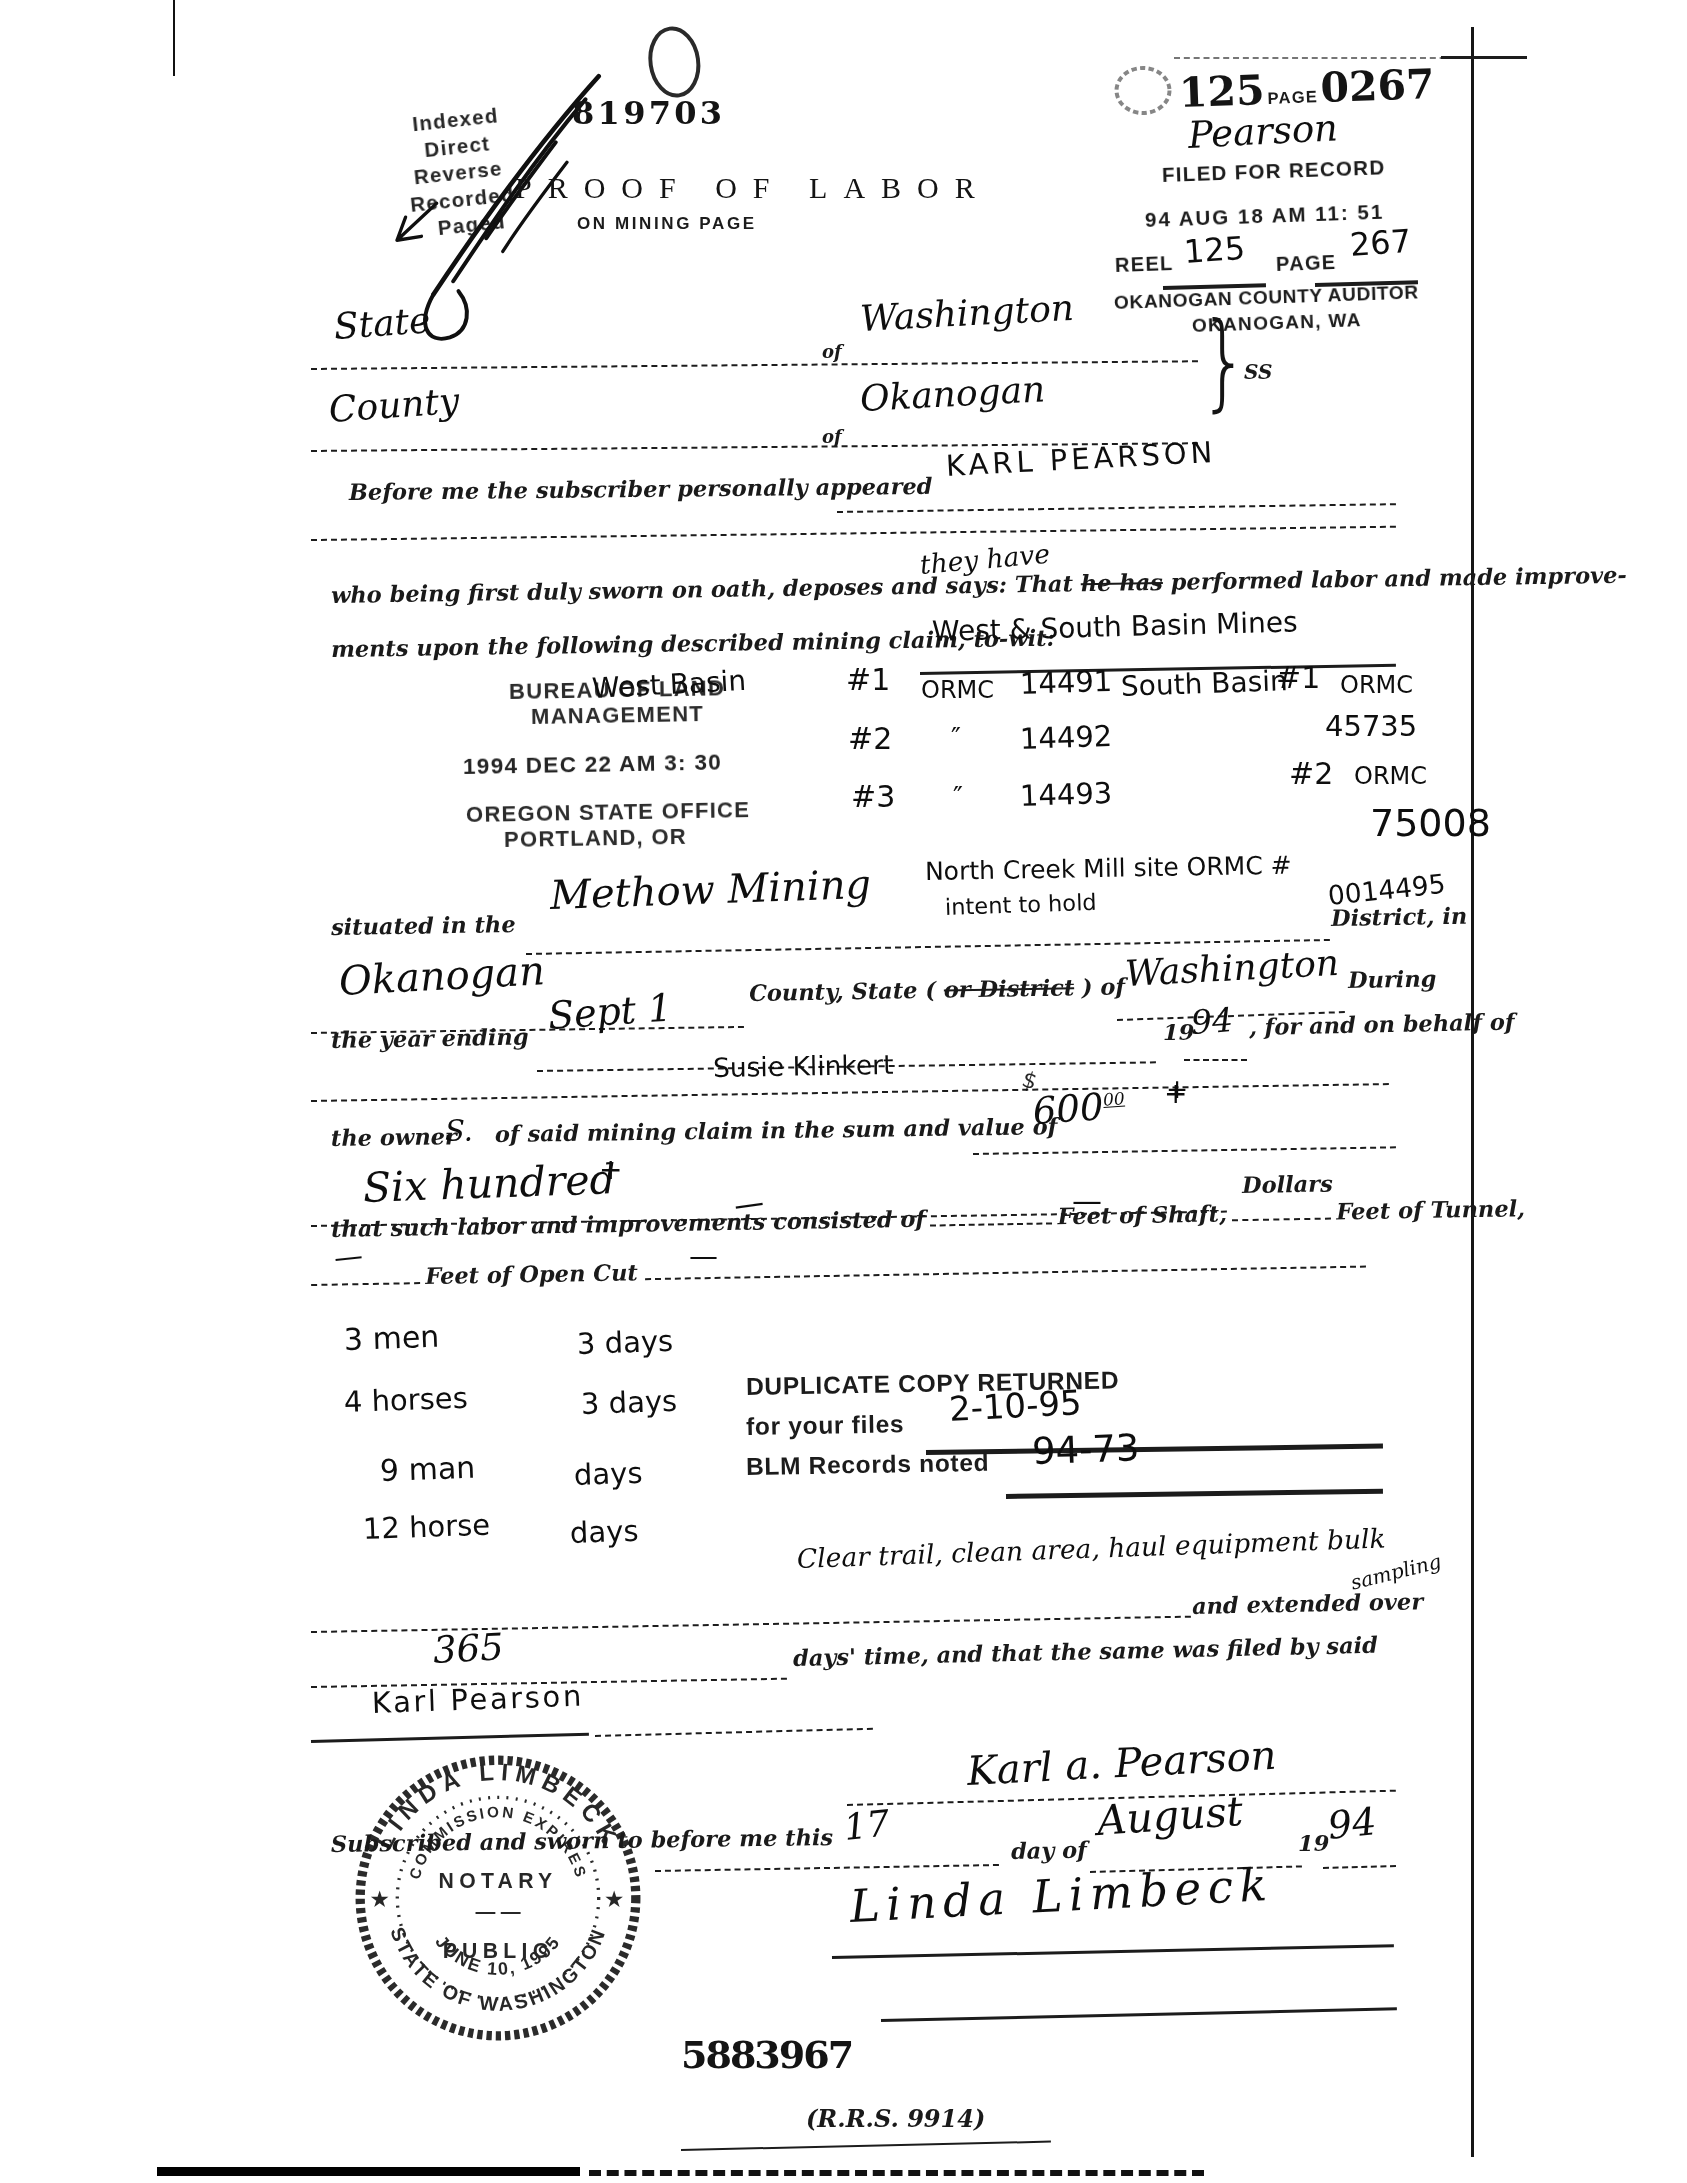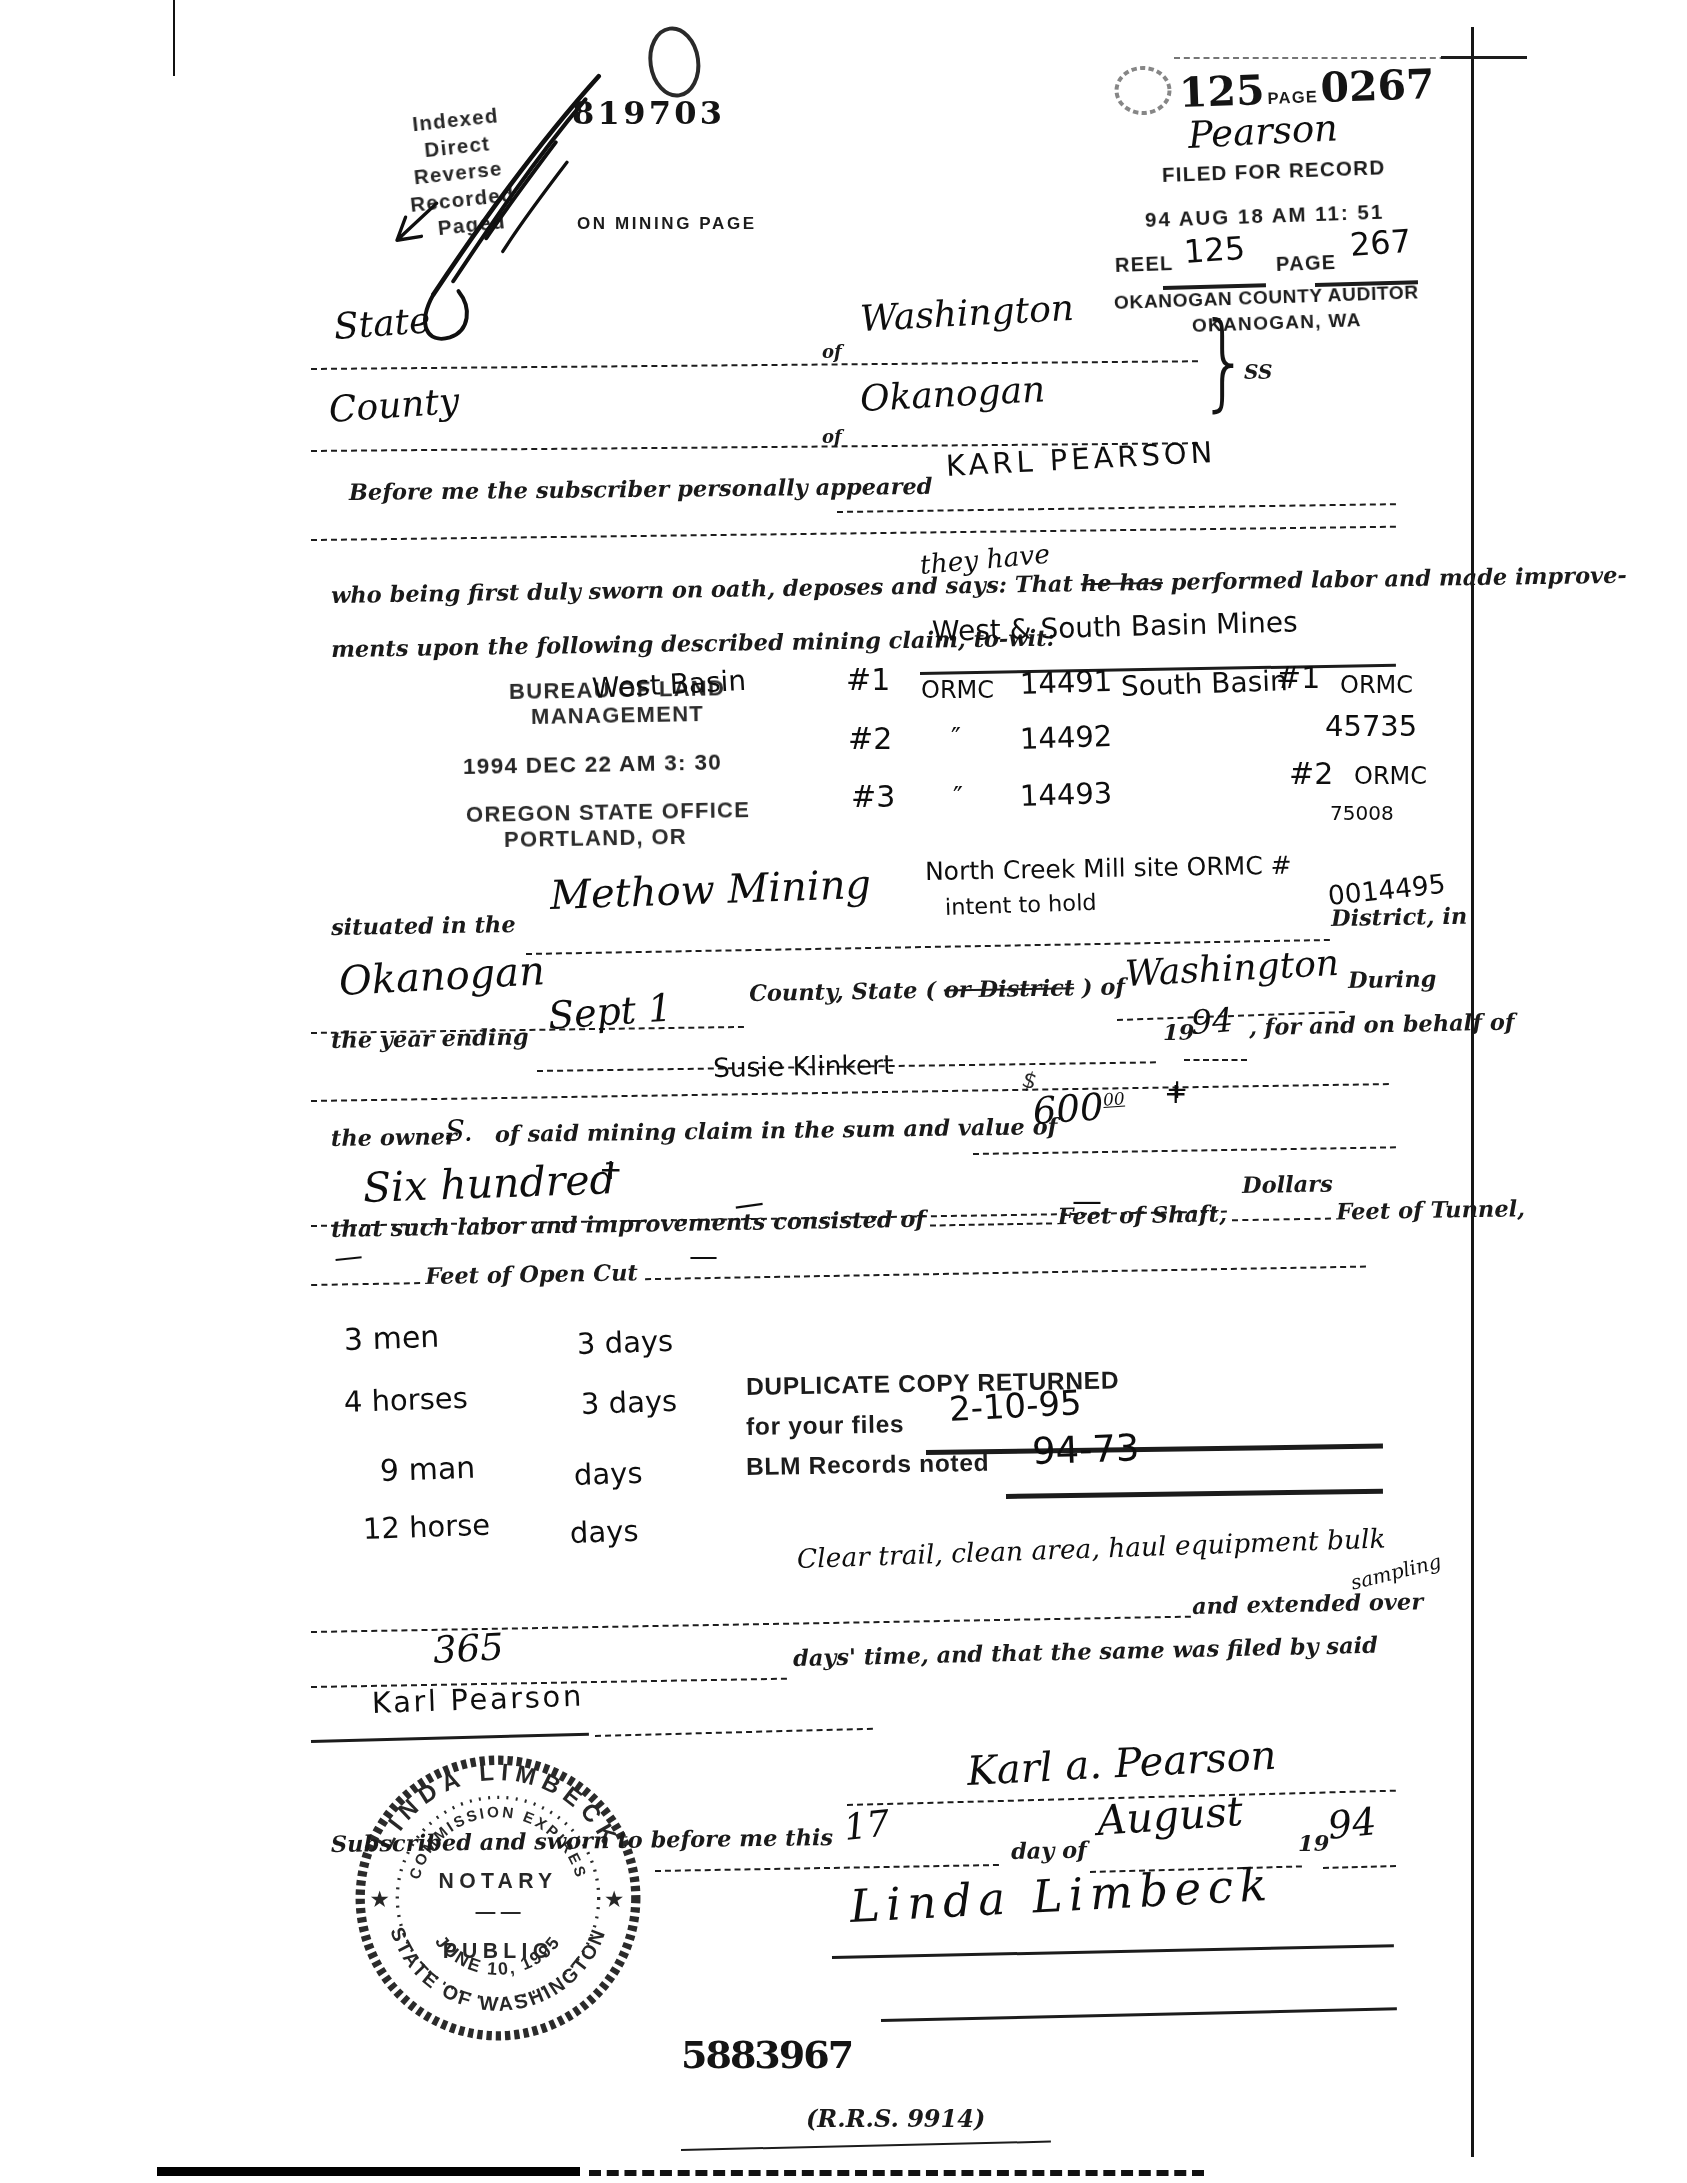--- a/index.html
+++ b/index.html
@@ -53,20 +53,21 @@
       <path d="M70 350 C 45 395, 60 425, 95 415 C 125 405, 128 370, 108 345" stroke-width="6"></path>
       <path d="M15 268 L 75 212 M15 268 L 52 262 M15 268 L 28 233" stroke-width="5"></path>
     </g>
   </svg>
 
   <svg class="abs" style="left:645px;top:25px;" width="60" height="76" viewBox="0 0 90 115">
     <ellipse cx="44" cy="56" rx="36" ry="51" stroke="#131313" stroke-width="6" fill="none" opacity=".9" transform="rotate(-8 44 56)"></ellipse>
   </svg>
 
   <div class="abs bignum" style="left:572px;top:94px;">819703</div>
+  <div class="abs title" style="left:515px;top:171px;">PROOF OF LABOR</div>
   <div class="abs st" style="left:577px;top:214px;font-size:17px;letter-spacing:2.6px;">ON MINING PAGE</div>
 
   <svg class="abs" style="left:1113px;top:64px;" width="60" height="53" viewBox="0 0 90 80">
     <ellipse cx="45" cy="40" rx="40" ry="34" stroke="#222" stroke-width="6" fill="none" opacity=".55" stroke-dasharray="8 5"></ellipse>
   </svg>
   <div class="abs" style="left:1179px;top:69px;transform:rotate(-2deg);">
     <span class="aud" style="font-size:41px;">125</span>
     <span class="st" style="font-size:16.5px;">PAGE</span>
     <span class="aud" style="font-size:41px;">0267</span>
   </div>
@@ -124,21 +125,21 @@
   <div class="abs hp" style="left:851px;top:779px;font-size:30px;">#3</div>
   <div class="abs hp" style="left:953px;top:781px;font-size:26.5px;">″</div>
   <div class="abs hp" style="left:1020px;top:779px;font-size:29px;transform:rotate(-2deg);">14493</div>
 
   <div class="abs hp" style="left:1121px;top:670px;transform:rotate(-2deg);">South Basin</div>
   <div class="abs hp" style="left:1276px;top:660px;font-size:30px;">#1</div>
   <div class="abs hp" style="left:1340px;top:671px;font-size:24px;">ORMC</div>
   <div class="abs hp" style="left:1325px;top:709px;font-size:29px;">45735</div>
   <div class="abs hp" style="left:1289px;top:756px;font-size:30px;">#2</div>
   <div class="abs hp" style="left:1354px;top:762px;font-size:24px;">ORMC</div>
-  <div class="abs hp" style="left:1330px;top:801px;font-size:20px;">75008</div>
+  <div class="abs hp" style="left:1370px;top:801px;font-size:38px;">75008</div>
 
   <div class="abs hp" style="left:925px;top:857px;font-size:25px;transform:rotate(-1deg);">North Creek Mill site ORMC #</div>
   <div class="abs hp" style="left:1328px;top:880px;font-size:26.5px;transform:rotate(-6deg);">0014495</div>
   <div class="abs hp" style="left:945px;top:894px;font-size:22.5px;transform:rotate(-2deg);">intent to hold</div>
 
   <div class="abs p" style="left:331px;top:914px;transform:rotate(-.9deg);">situated in the</div>
   <div class="abs hw" style="left:550px;top:872px;font-size:40px;transform:rotate(-2deg);">Methow Mining</div>
   <div class="abs dl" style="left:526px;top:953px;width:804px;transform:rotate(-1deg);"></div>
   <div class="abs p" style="left:1331px;top:905px;transform:rotate(-1deg);">District, in</div>
 

